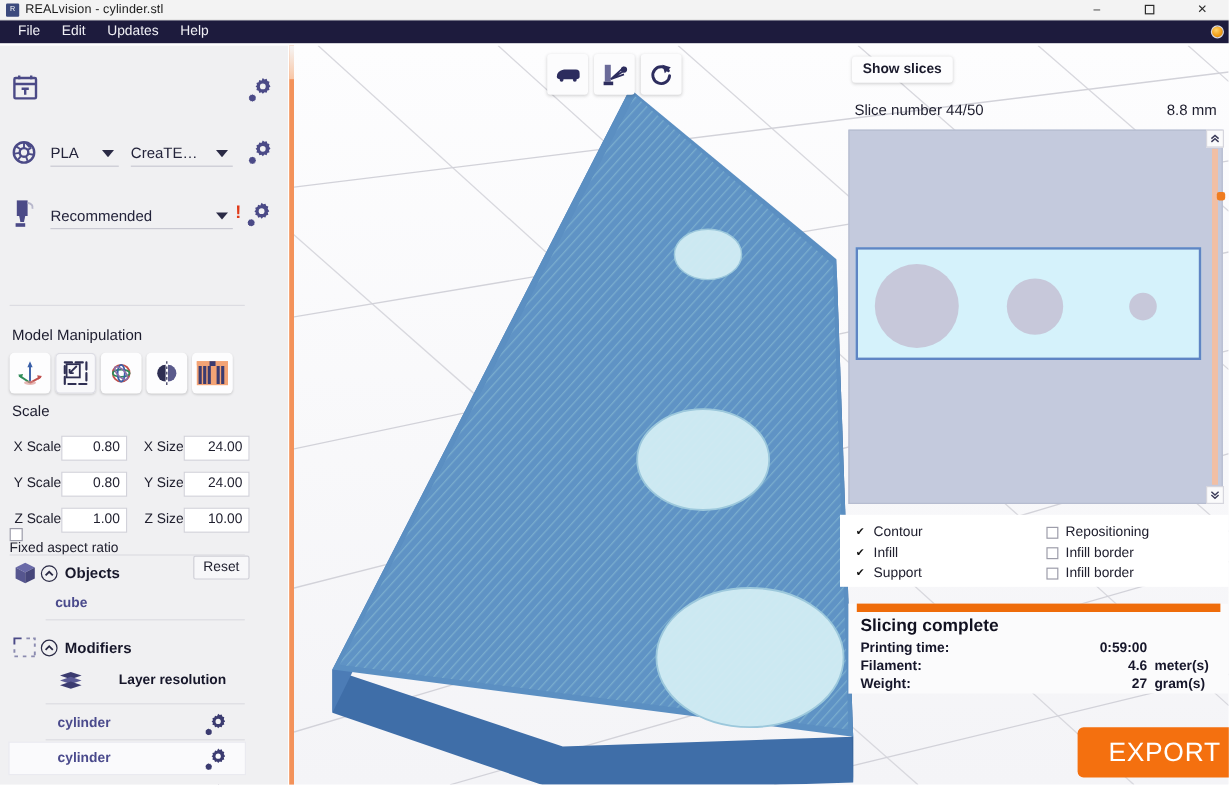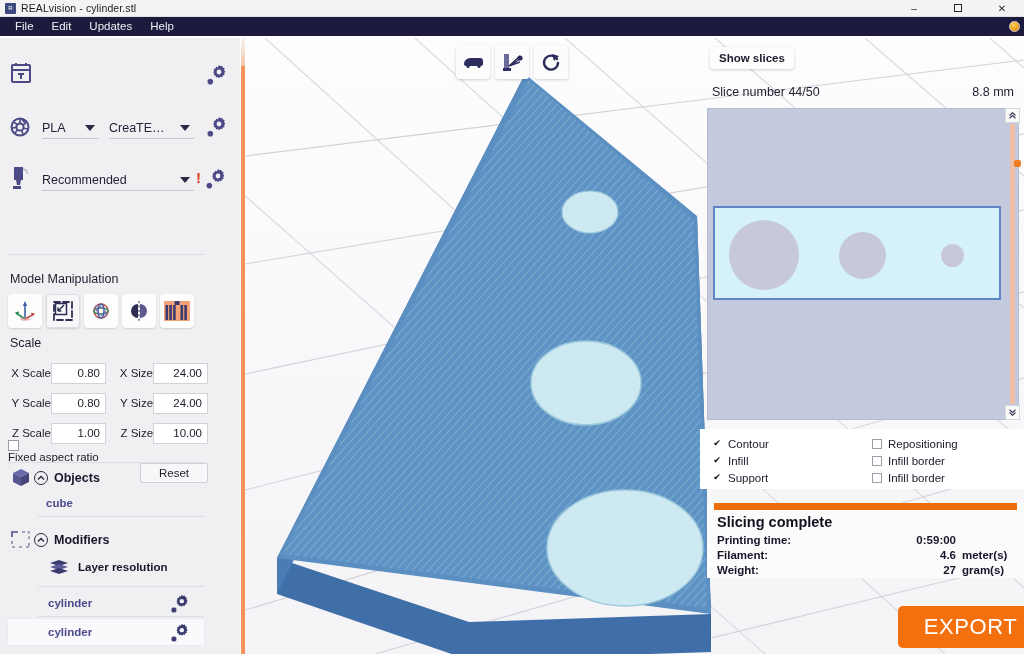--- a/index.html
+++ b/index.html
@@ -104,21 +104,21 @@
     padding: 0 5px; line-height: 19px; margin-right: 8px;
   }
   .cb-row { position: absolute; left: 8px; top: 402px; width: 200px;
     display: flex; align-items: flex-start; flex-direction: column; }
   .cbx {
     width: 11px; height: 11px; border: 1px solid #9a9aa8; background: #fff;
     display: inline-block; margin-right: 6px;
   }
   .cb-lbl { font-size: 11.5px; color: #20202f; }
   .reset-btn {
-    margin-left: auto; width: 68px; height: 20px; background: #f7f7f9;
+    margin-left: auto; width: 47px; height: 20px; background: #f7f7f9;
     border: 1px solid #d0d0d8; border-radius: 2px; font-size: 11.5px;
     color: #1e1e2d; text-align: center; line-height: 18px;
   }
 
   .hr-light { position: absolute; left: 8px; width: 196px; height: 1px; background: #dcdce2; }
 
   
   .group-head { position: absolute; display: flex; align-items: center; }
   .chev-circle {
     width: 14px; height: 14px; border: 1.4px solid #2a2a45; border-radius: 50%;
@@ -534,21 +534,21 @@
         </svg>
       </span>
       <span class="chev-circle">
         <svg width="8" height="6" viewBox="0 0 8 6">
             <polyline points="1,4.5 4,1.5 7,4.5" fill="none" stroke="#2a2a45" stroke-width="1.5"></polyline>
           </svg>
       </span>
       <span class="group-label">Modifiers</span>
     </div>
 
-    <div class="tree-item" style="top:516px; padding-left:40px;">
+    <div class="tree-item" style="top:516px; padding-left:40px;gap:21px;">
       <span style="width:22px;display:inline-flex;margin-right:8px;">
         <svg width="22" height="16" viewBox="0 0 22 16">
           <polygon points="2,4 11,1 20,4 11,7" fill="#3b3b70"></polygon>
           <polygon points="2,8 11,5 20,8 11,11" fill="#5a5a95"></polygon>
           <polygon points="2,12 11,9 20,12 11,15" fill="#3b3b70"></polygon>
         </svg>
       </span>
       <span class="nm" style="color:#16162a;font-weight:bold;">Layer resolution</span>
     </div>
 

